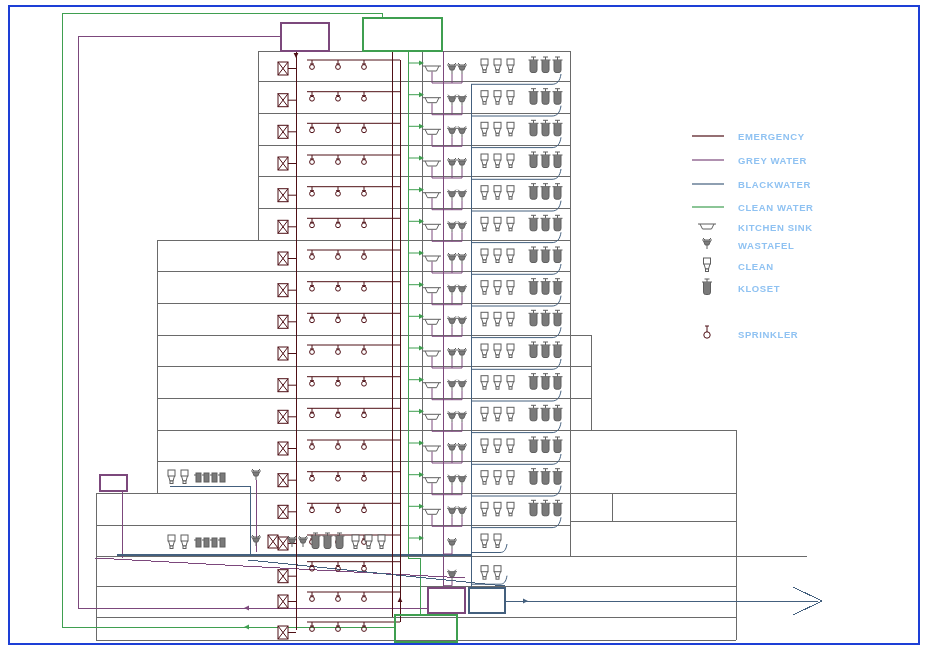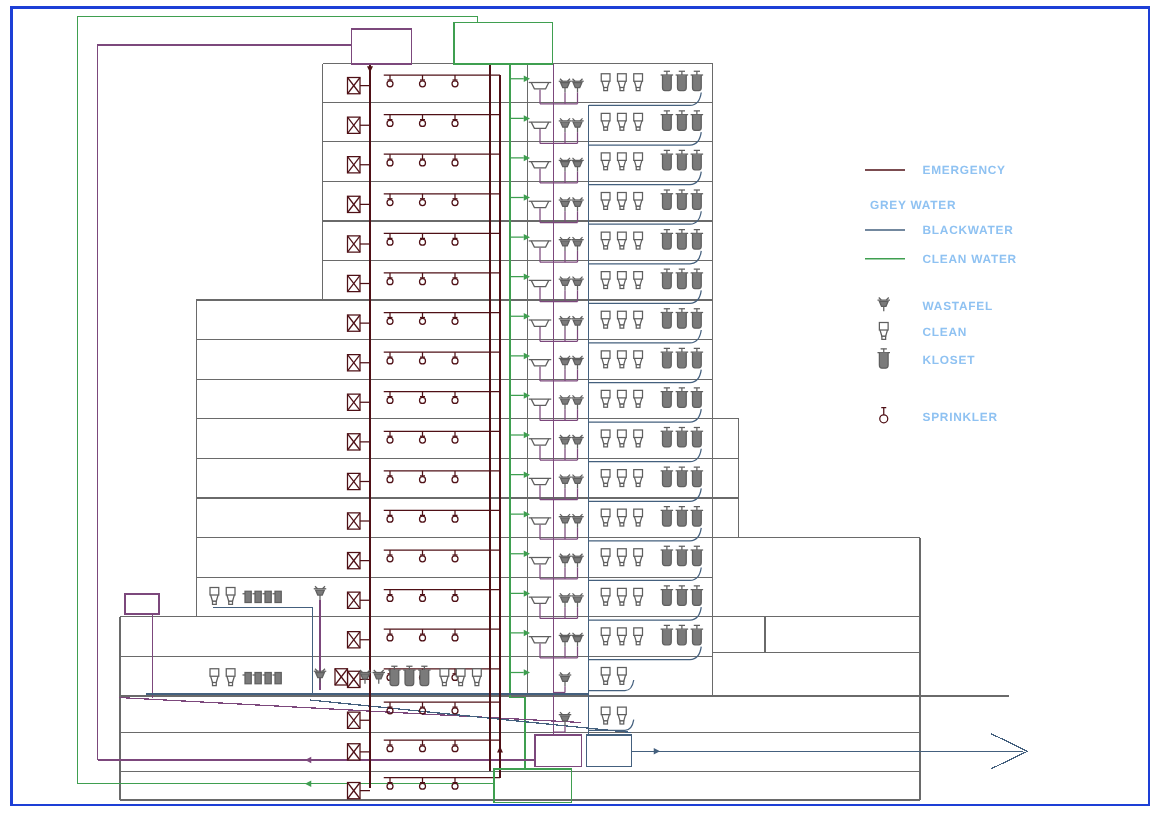--- a/index.html
+++ b/index.html
@@ -1099,37 +1099,44 @@
         <rect x="9" y="6" width="910" height="638" fill="none" stroke="#1d3fd6" stroke-width="2"></rect>
       </g>
   </svg>
   <div id="legend">
       <div class="lrow" style="left: 690px; top: 126px;">
         <svg width="42" height="20">
           <line x1="2" y1="10" x2="34" y2="10" stroke="#4f1016" stroke-width="1.2" fill="none"></line>
         </svg>
         <span class="llabel" style="color: rgb(143, 194, 242);">EMERGENCY</span>
       </div>
-      <div class="lrow" style="left: 690px; top: 150px; flex-direction: column;">
+      <div class="lrow" style="left: 690px; top: 150px;">
         <svg width="42" height="20">
           <line x1="2" y1="10" x2="34" y2="10" stroke="#7c487c" stroke-width="1.2" fill="none"></line>
         </svg>
         <span class="llabel" style="color: rgb(143, 194, 242);">GREY WATER</span>
       </div>
       <div class="lrow" style="left: 690px; top: 174px;">
         <svg width="42" height="20">
           <line x1="2" y1="10" x2="34" y2="10" stroke="#44607e" stroke-width="1.2" fill="none"></line>
         </svg>
         <span class="llabel" style="color: rgb(143, 194, 242); text-align: right;">BLACKWATER</span>
       </div>
       <div class="lrow" style="left: 690px; top: 197px;">
         <svg width="42" height="20">
           <line x1="2" y1="10" x2="34" y2="10" stroke="#3f9f50" stroke-width="1.2" fill="none"></line>
         </svg>
         <span class="llabel" style="color: rgb(143, 194, 242);">CLEAN WATER</span>
+      </div>
+      <div class="lrow" style="left: 690px; top: 217px;">
+        <svg width="42" height="20">
+          <line x1="8" y1="7" x2="26" y2="7" stroke="#5f5f5f" stroke-width="1" fill="none"></line>
+          <path d="M10,7 L12.5,12 L21.5,12 L24,7" fill="none" stroke="#5f5f5f"></path>
+        </svg>
+        <span class="llabel" style="color: rgb(143, 194, 242);">KITCHEN SINK</span>
       </div>
       <div class="lrow" style="left: 690px; top: 235px;">
         <svg width="42" height="20">
           <line x1="12" y1="5" x2="22" y2="5" stroke="#5f5f5f" stroke-width="1" fill="none"></line>
           <line x1="13" y1="3" x2="15" y2="5" stroke="#5f5f5f" stroke-width="1" fill="none"></line>
           <line x1="21" y1="3" x2="19" y2="5" stroke="#5f5f5f" stroke-width="1" fill="none"></line>
           <path d="M13.5,6 L20.5,6 L18.8,10 L15.2,10 Z" fill="#7a7a7a" stroke="#5f5f5f"></path>
           <line x1="17" y1="10" x2="17" y2="14" stroke="#5f5f5f" stroke-width="1" fill="none"></line>
         </svg>
         <span class="llabel" style="color: rgb(143, 194, 242);">WASTAFEL</span>

